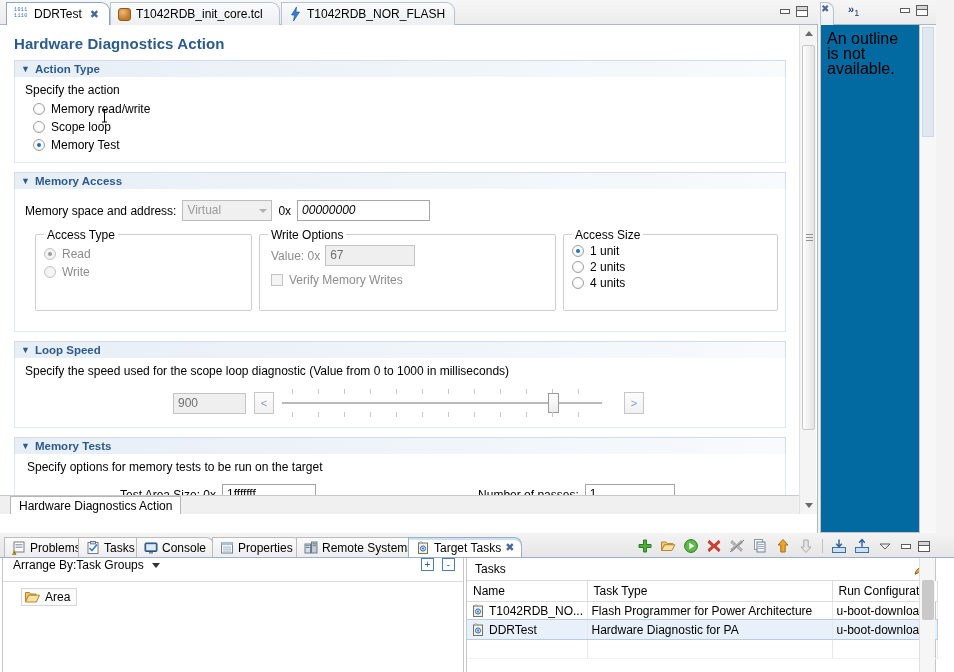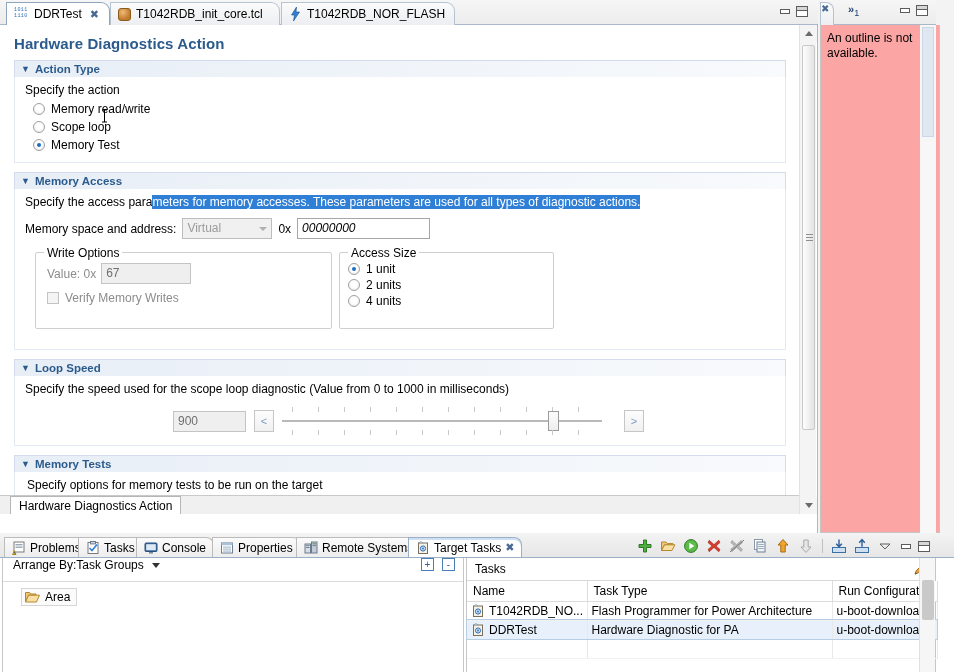--- a/index.html
+++ b/index.html
@@ -206,23 +206,23 @@
     border: 1px solid #b6c3d2; border-bottom: none; border-radius: 0 8px 0 0;
     background: linear-gradient(#fbfbfb, #eceef1);
     overflow: hidden; color: #4a6a94; font-size: 10px;
   }
   .outline-chev {
     position: absolute; left: 28px; top: 3px;
     font-size: 11px; font-weight: bold; color: #22456d;
   }
   .outline-chev sub { font-size: 9px; font-weight: normal; }
   .outline-body {
-    position: absolute; left: 0; top: 25px; width: 120px; height: 508px;
-    background: #fca5a5; border: 1px solid #c4c4c4; border-top: none;
-    padding: 6px 6px 0 6px; font-size: 12px; line-height: 15px;
+    position: absolute; left: 0; top: 25px; width: 100px; height: 508px;
+    background: #0369a1; border: 1px solid #c4c4c4; border-top: none;
+    padding: 6px 6px 0 6px; font-size: 16px; line-height: 15px;
   }
   .outline-scroll {
     position: absolute; left: 100px; top: 25px; width: 16px; height: 508px;
     background: #f7f7f7;
   }
   .outline-scroll .thumb {
     position: absolute; left: 2px; top: 2px; width: 12px; height: 110px;
     background: #dfe7f1; border: 1px solid #cdd8e6;
   }
 
@@ -381,34 +381,44 @@
             </div>
           </div>
         </div>
 
         <div class="section" style="margin-top:9px;">
           <div class="sect-head">
             <span class="tw">▼</span>
             <span>Memory Access</span>
           </div>
           <div class="sect-body">
-            <div class="desc"><span>Specify the access para</span><span class="sel">meters for memory accesses. These parameters are used for all types of diagnostic actions.</span></div>
 
             <div class="row" style="padding:6px 0 4px 10px;">
               <span>Memory space and address:</span>
               <span class="combo">
                 <span>Virtual</span>
                 <span class="carr"></span>
               </span>
               <span>0x</span>
               <span class="tfield" style="width:133px;font-style:italic;">00000000</span>
             </div>
 
             <div class="row" style="align-items:stretch; gap:7px; padding:9px 0 0 20px;">
 
+              <div class="gbox" style="width:217px; height:77px;">
+                <span class="gtitle">Access Type</span>
+                <div class="radio-row" style="padding-left:0;">
+                  <span class="radio dis on"></span>
+                  <span class="rlabel dis">Read</span>
+                </div>
+                <div class="radio-row" style="padding-left:0;">
+                  <span class="radio dis"></span>
+                  <span class="rlabel dis">Write</span>
+                </div>
+              </div>
 
               <div class="gbox" style="width:297px; height:77px;">
                 <span class="gtitle">Write Options</span>
                 <div class="row" style="gap:5px; padding-left:3px;">
                   <span style="color:#8c8c8c;">Value: 0x</span>
                   <span class="tfield dis" style="width:90px;">67</span>
                 </div>
                 <div class="row" style="gap:6px; padding:7px 0 0 3px;">
                   <span class="check"></span>
                   <span class="rlabel dis">Verify Memory Writes</span>

